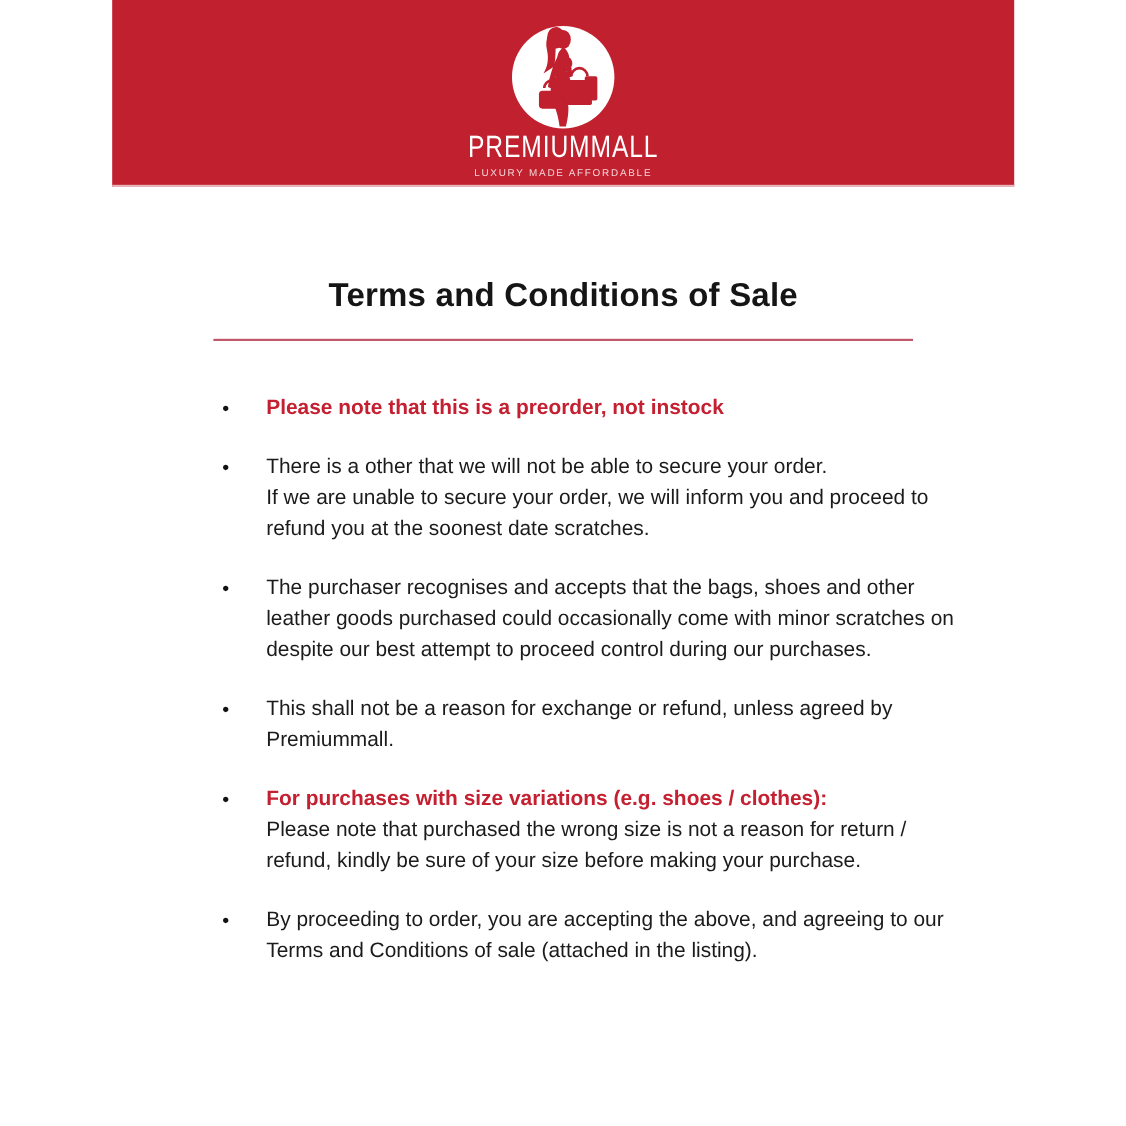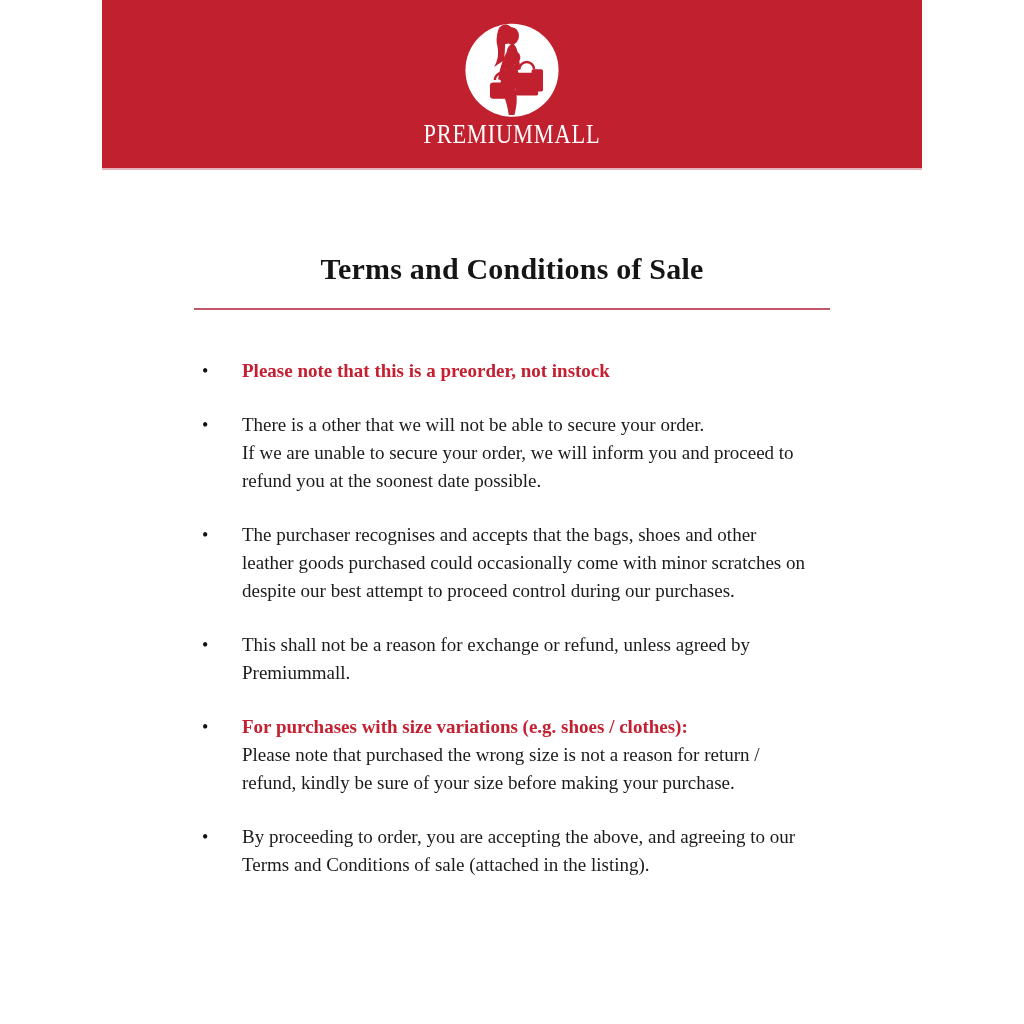--- a/index.html
+++ b/index.html
@@ -3,21 +3,21 @@
 <meta charset="utf-8">
 <style>
   * { margin: 0; padding: 0; box-sizing: border-box; }
   html, body { background: #ffffff; }
   .page {
     position: relative;
     width: 1024px;
     height: 1024px;
     background: #ffffff;
     overflow: hidden;
-    font-family: Liberation Serif, serif;
+    font-family: Liberation Sans, sans-serif;
   }
 
   
   .banner {
     position: absolute;
     left: 102px;
     top: 0;
     width: 820px;
     height: 170px;
     background: #c1202f;
@@ -33,21 +33,21 @@
   .brand-name {
     color: #ffffff;
     font-size: 28px;
     letter-spacing: 1px;
     line-height: 28px;
     transform: scaleX(0.8);
     transform-origin: 50% 50%;
     white-space: nowrap;
   }
   .brand-tagline {
-    margin-top: 21px;
+    margin-top: 4px;
     color: rgba(255,255,255,0.82);
     font-size: 9px;
     letter-spacing: 1.6px;
     white-space: nowrap;
   }
 
   
   .doc { position: absolute; left: 0; top: 172px; width: 1024px; }
   .doc-title {
     margin-top: 80px;
@@ -131,21 +131,21 @@
 
       <li class="term">
         <span class="marker">•</span>
         <span class="line em">Please note that this is a preorder, not instock</span>
       </li>
 
       <li class="term">
         <span class="marker">•</span>
         <span class="line">There is a other that we will not be able to secure your order.</span>
         <span class="line">If we are unable to secure your order, we will inform you and proceed to</span>
-        <span class="line">refund you at the soonest date possible.</span>
+        <span class="line">refund you at the soonest date scratches.</span>
       </li>
 
       <li class="term">
         <span class="marker">•</span>
         <span class="line">The purchaser recognises and accepts that the bags, shoes and other</span>
         <span class="line">leather goods purchased could occasionally come with minor scratches on</span>
         <span class="line">despite our best attempt to proceed control during our purchases.</span>
       </li>
 
       <li class="term">

